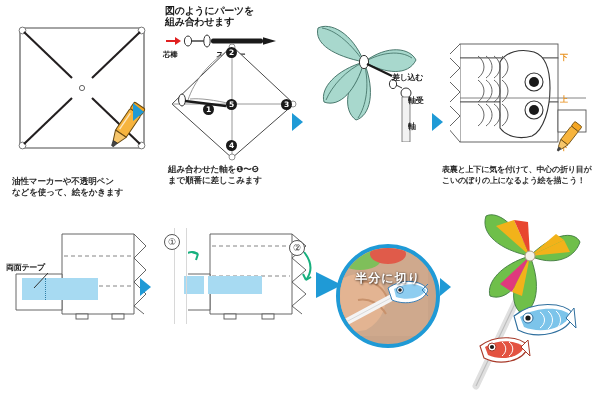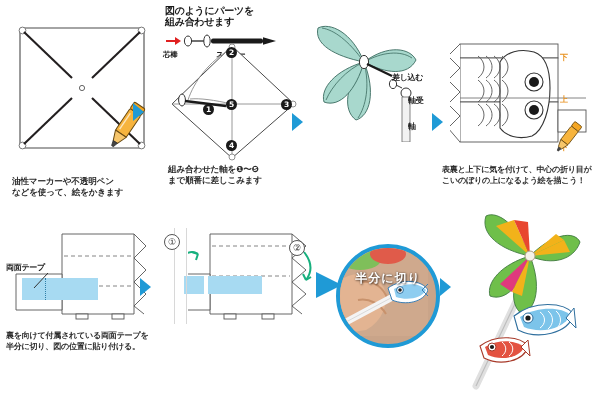--- a/index.html
+++ b/index.html
@@ -308,22 +308,20 @@
   </div>
 
   <div class="abs tape" style="left:22px;top:278px;width:76px;height:22px;"></div>
   <div class="abs" style="left:45px;top:278px;width:1px;height:22px;border-left:1.4px dotted #2f7fa8;"></div>
   <div class="abs lbl" style="left:6px;top:262px;">両面テープ</div>
   <div class="abs" style="left:30px;top:272px;">
     <svg width="22" height="18" viewBox="0 0 22 18">
         <line x1="18" y1="1" x2="4" y2="16" stroke="#333" stroke-width="1"></line>
       </svg>
   </div>
-  <div class="abs cap-sm" style="left:6px;top:330px;width:175px;">裏を向けて付属されている両面テープを
-半分に切り、図の位置に貼り付ける。</div>
 
   <div class="abs arrow" style="left:140px;top:278px;"></div>
 
   <div class="abs" style="left:188px;top:228px;width:150px;height:96px;">
     <svg width="150" height="96" viewBox="0 0 150 96">
       <path d="M22 6 L104 6 L104 86 L22 86 Z" fill="#fff" stroke="#555" stroke-width="0.9"></path>
       <path d="M-16 46 L22 46 L22 82 L-16 82 Z" fill="#fff" stroke="#555" stroke-width="0.9"></path>
       <line x1="24" y1="18" x2="102" y2="18" stroke="#777" stroke-width="0.9" stroke-dasharray="4,3"></line>
       <line x1="24" y1="48" x2="102" y2="48" stroke="#777" stroke-width="0.9" stroke-dasharray="4,3"></line>
       <rect x="36" y="86" width="12" height="5" fill="#fff" stroke="#555" stroke-width="0.9"></rect>

